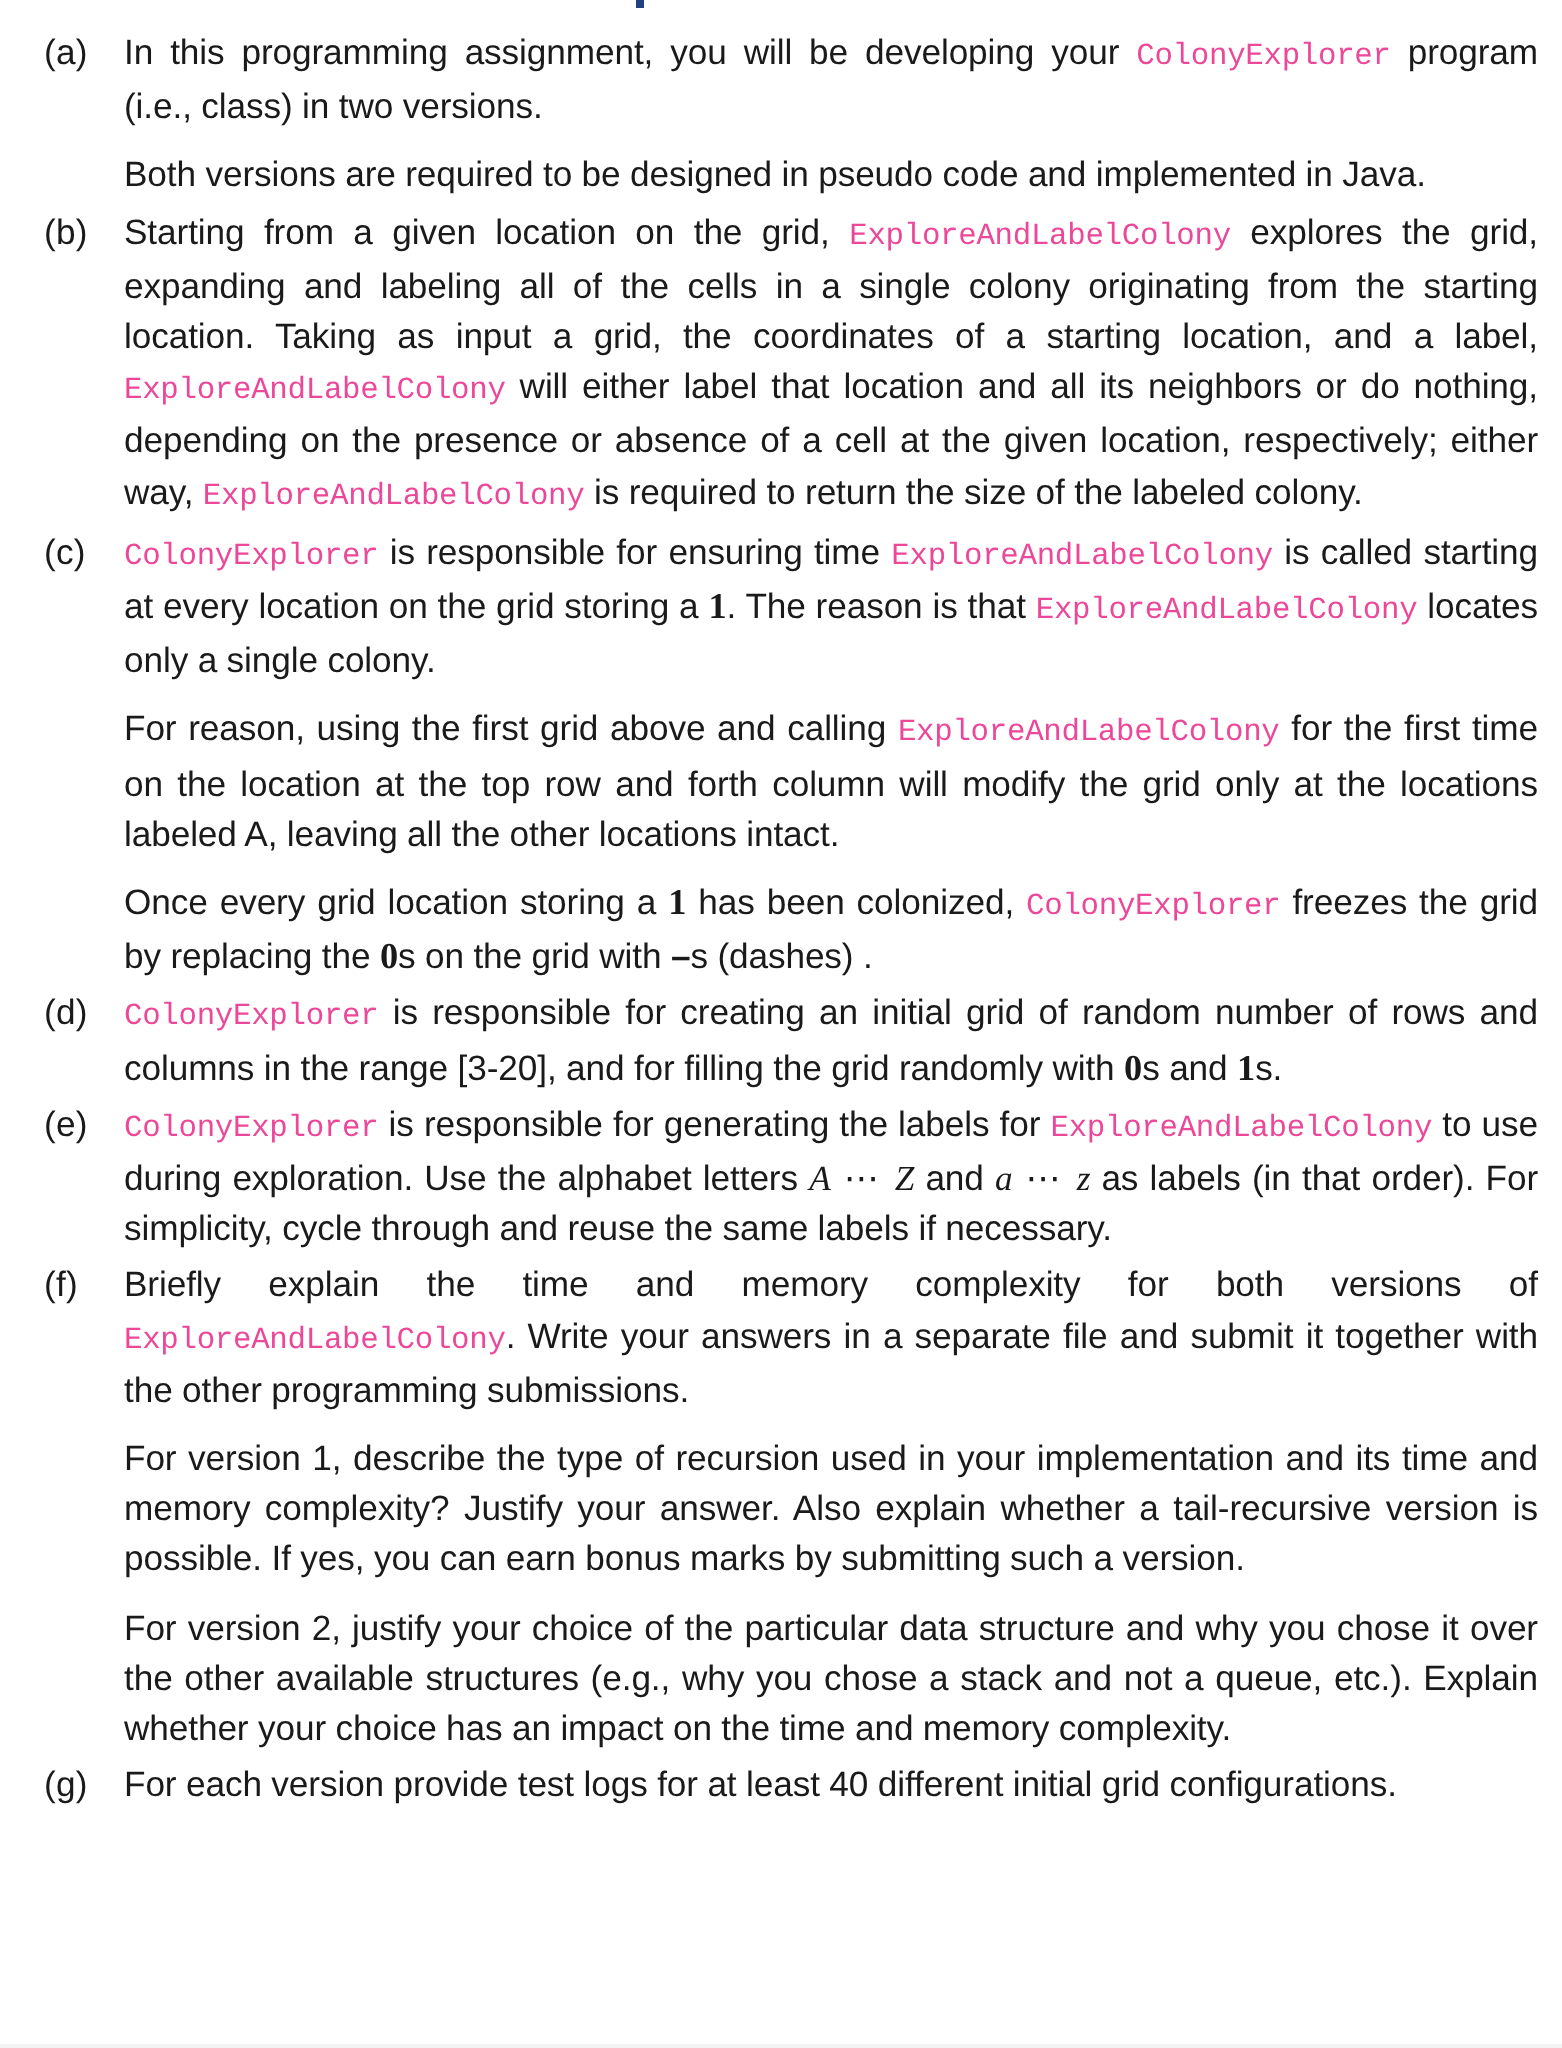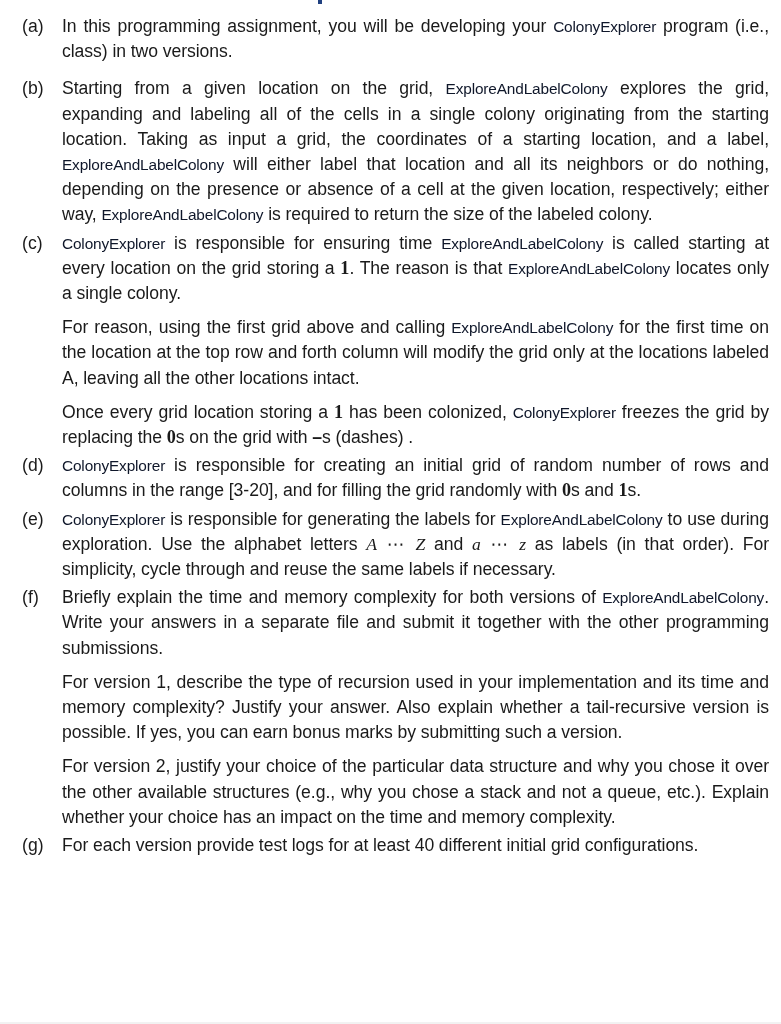--- a/index.html
+++ b/index.html
@@ -46,22 +46,22 @@
     line-height: 25.2px;
     text-align: justify;
     text-justify: inter-word;
     hyphens: manual;
     letter-spacing: -0.05px;
     word-spacing: -0.1px;
   }
   p.para.last { margin-bottom: 0; }
 
   code, .mono {
-    font-family: Liberation Sans, sans-serif;
-    color: #0f172a;
+    font-family: Liberation Mono, monospace;
+    color: #ec4899;
     font-size: 15.4px;
     letter-spacing: -0.15px;
   }
   .num {
     font-family: "Liberation Serif", serif;
     font-weight: bold;
     font-size: 18.2px;
   }
   .mdash {
     font-weight: bold;
@@ -98,20 +98,21 @@
 </head>
 <body>
 
 <div id="page">
   <div class="toprule"></div>
   <div id="item-list">
       <div class="item">
         <div class="label">(a)</div>
         <div class="body">
           <p class="para"><span>In this programming assignment, you will be developing your </span><code>ColonyExplorer</code><span> program (i.e., class) in two versions.</span></p>
+          <p class="para last"><span>Both versions are required to be designed in pseudo code and implemented in Java.</span></p>
         </div>
       </div>
       <div class="item">
         <div class="label">(b)</div>
         <div class="body">
           <p class="para last"><span>Starting from a given location on the grid, </span><code>ExploreAndLabelColony</code><span> explores the grid, expanding and labeling all of the cells in a single colony originating from the starting location.  Taking as input a grid, the coordinates of a starting location, and a label, </span><code>ExploreAndLabelColony</code><span> will either label that location and all its neighbors or do nothing, depending on the presence or absence of a cell at the given location, respectively; either way, </span><code>ExploreAndLabelColony</code><span> is required to return the size of the labeled colony.</span></p>
         </div>
       </div>
       <div class="item">
         <div class="label">(c)</div>

